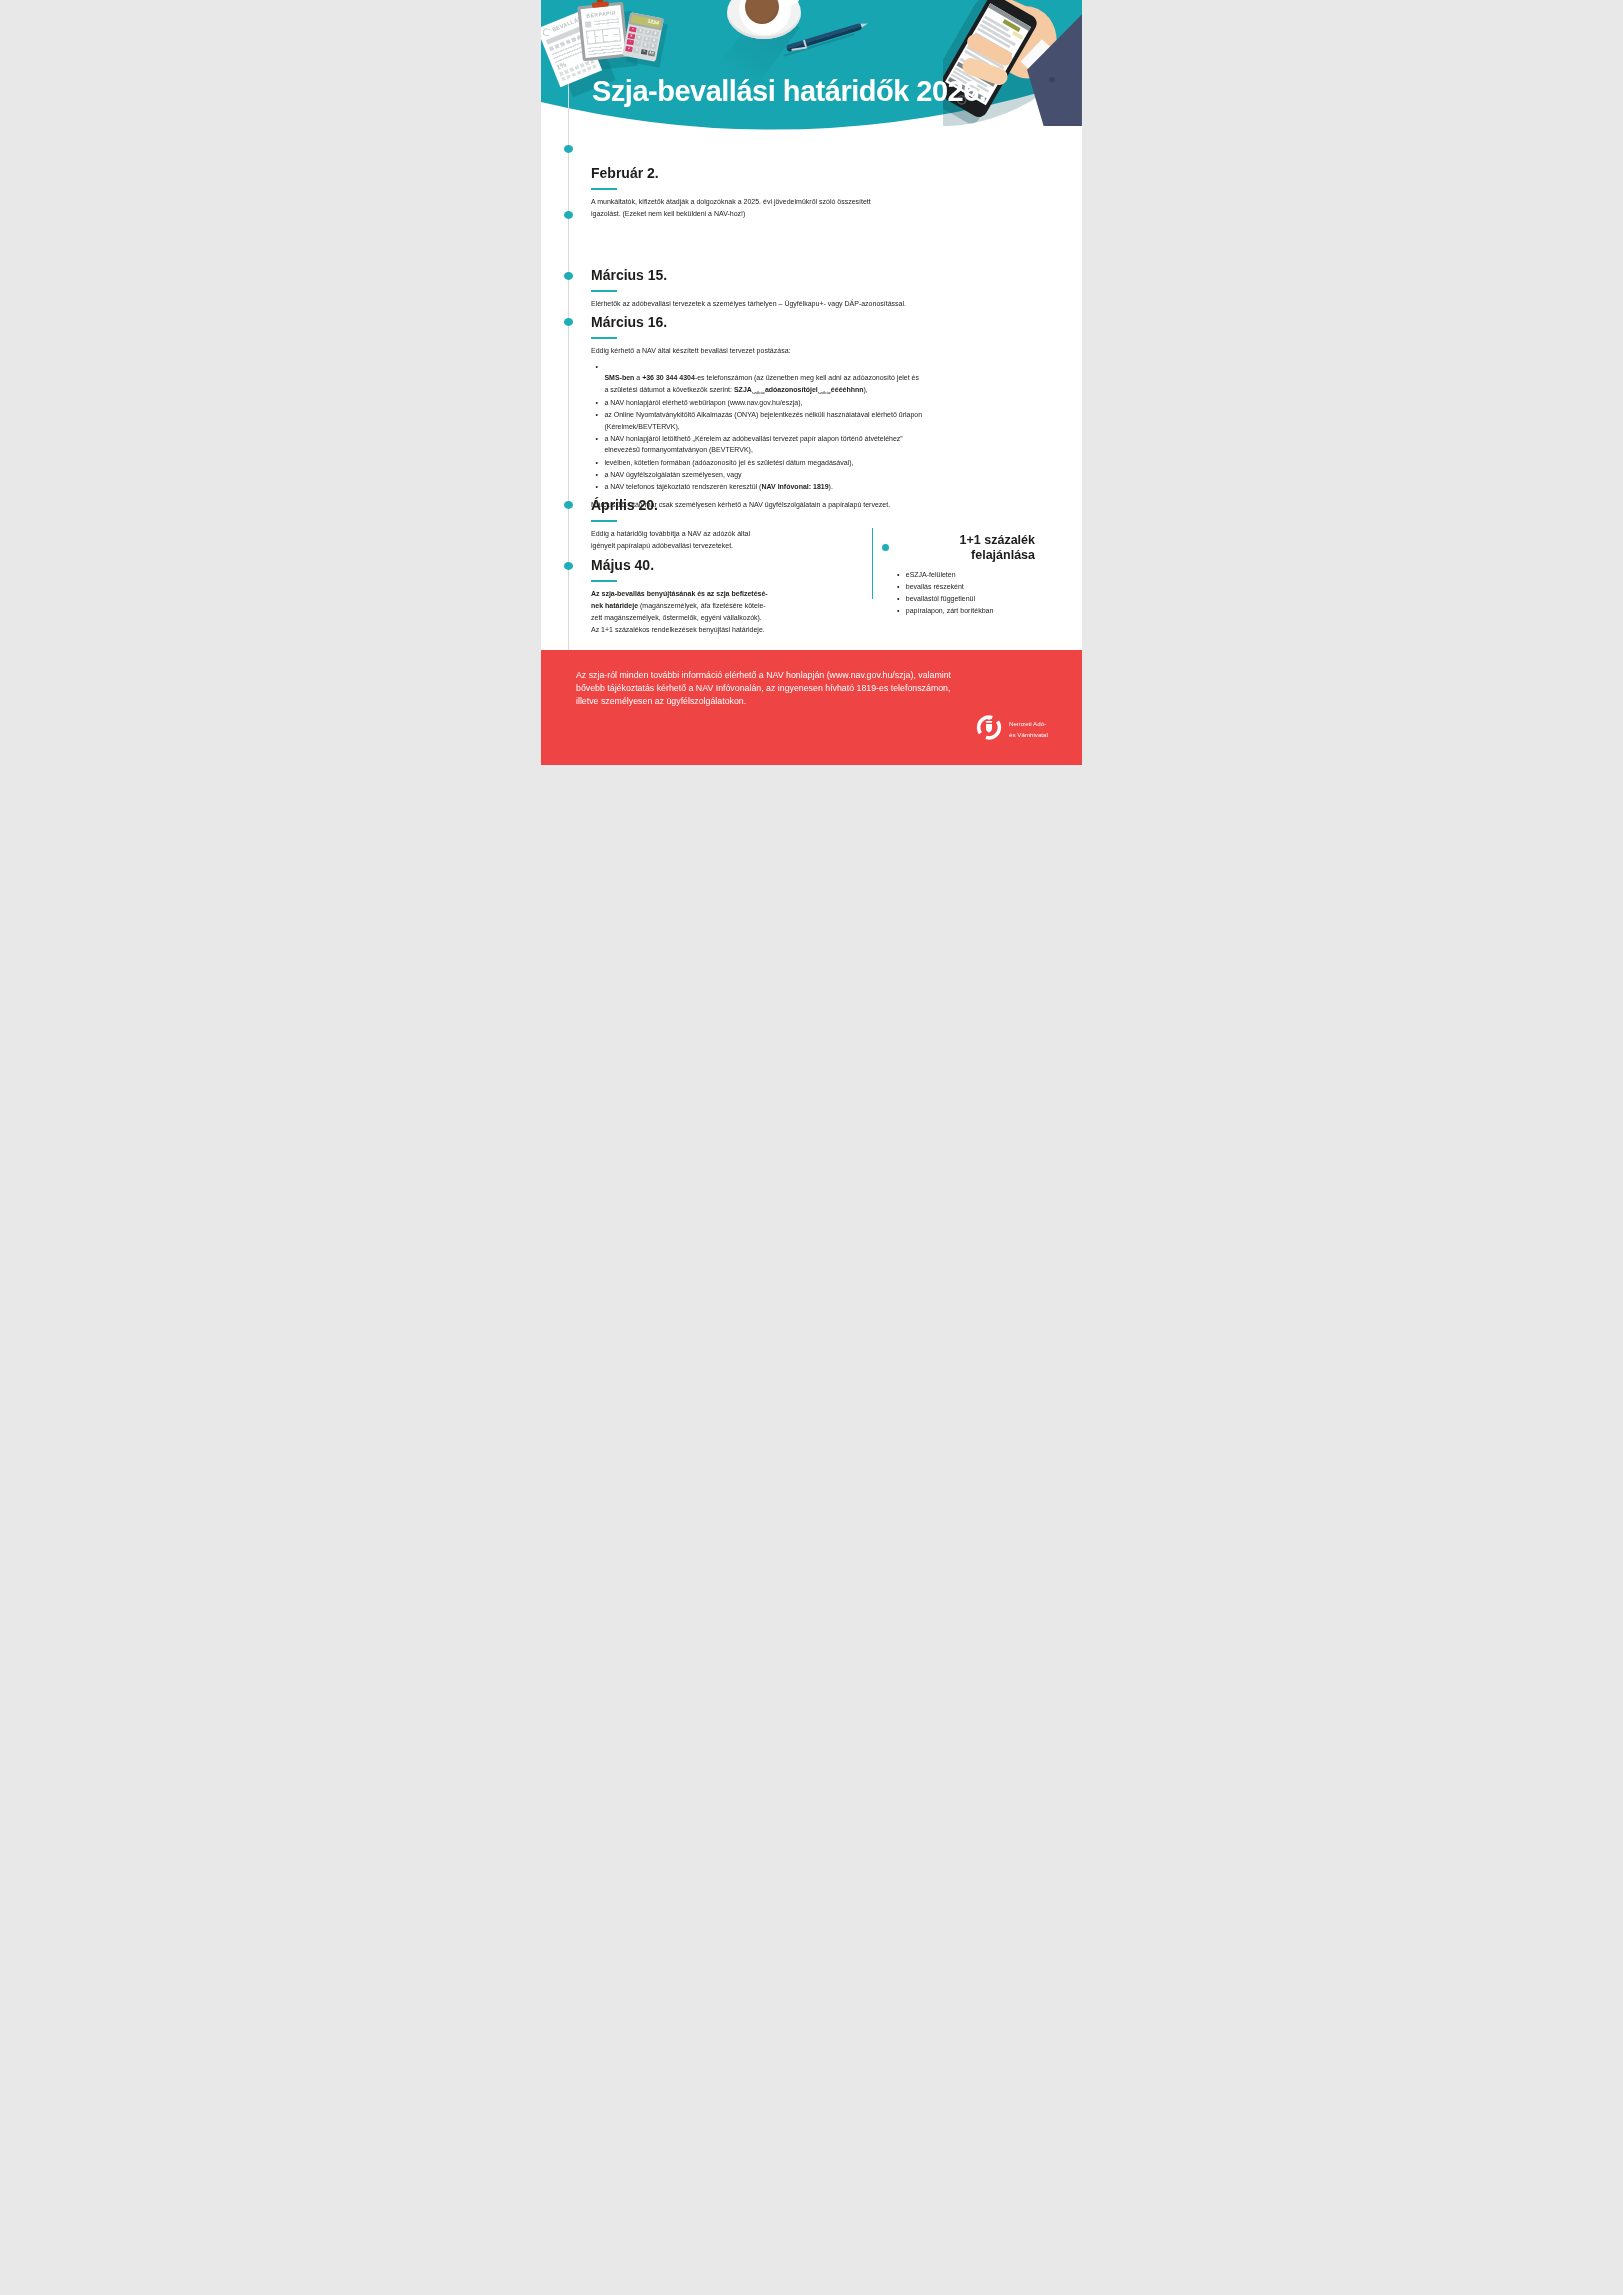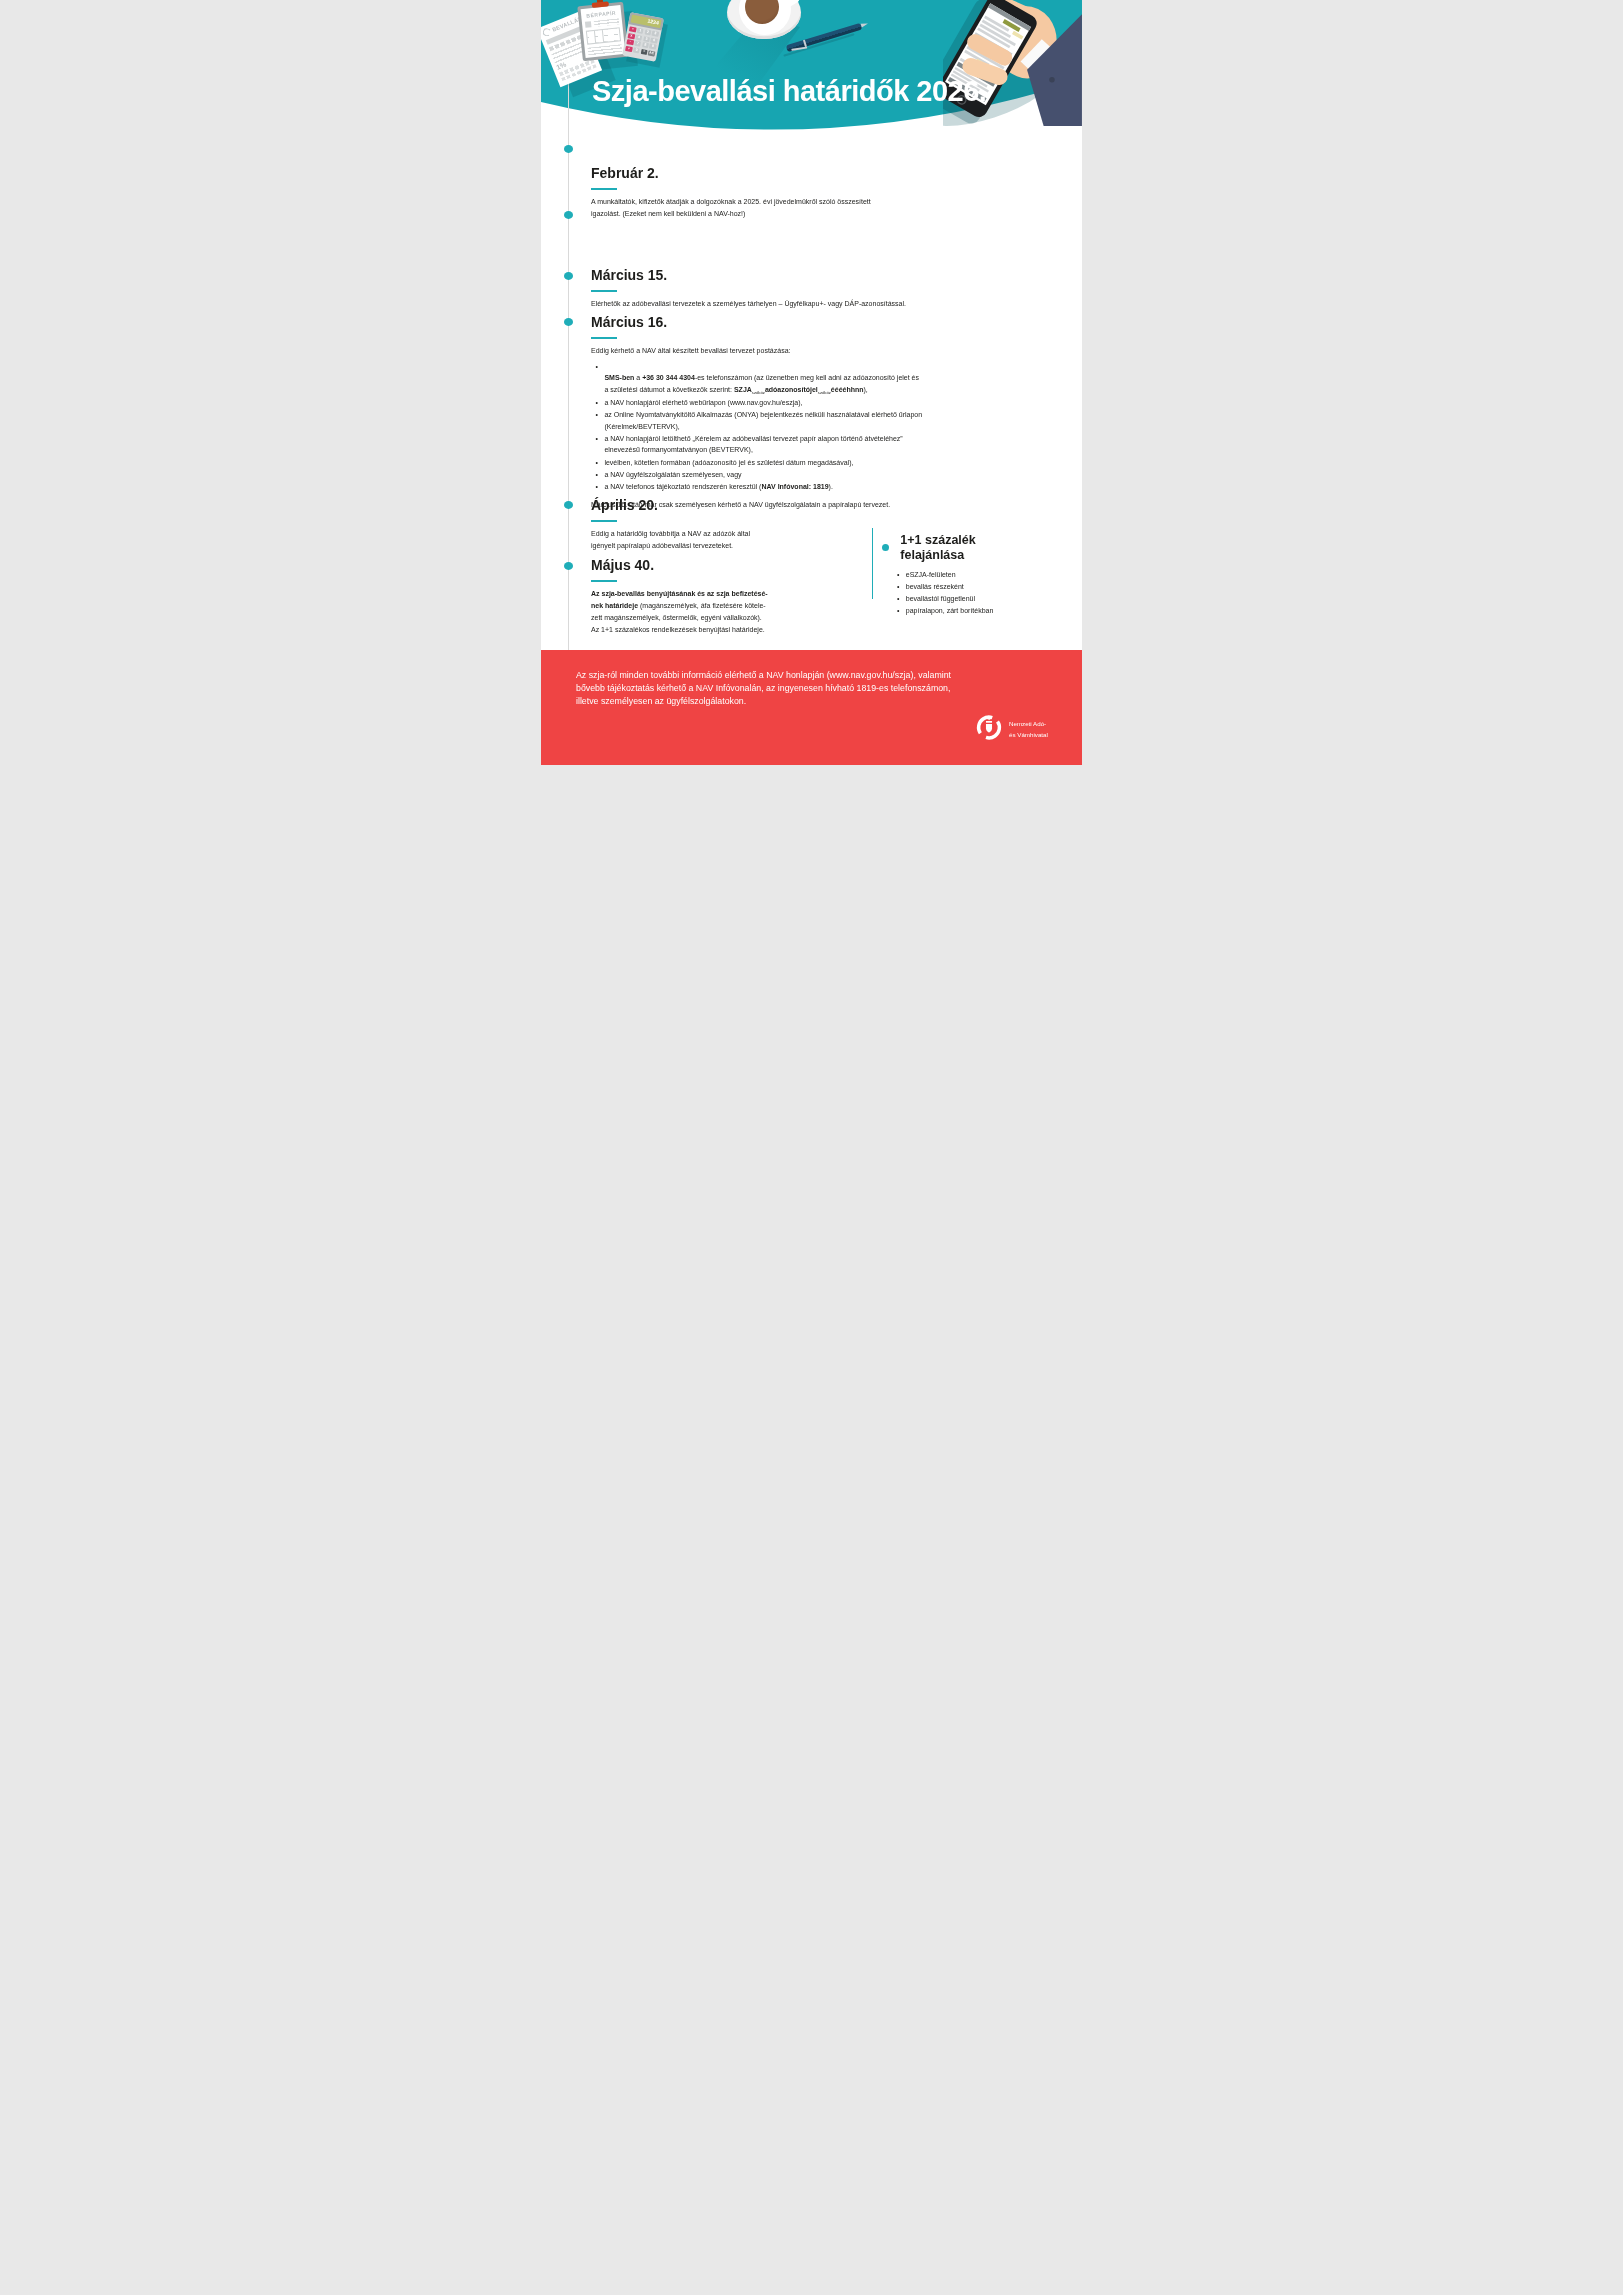--- a/index.html
+++ b/index.html
@@ -99,21 +99,21 @@
   .sub{font-size:4.2px;position:relative;top:2.3px;}
   .blist{list-style:none;margin:3.7px 0 0;padding:0;}
   .blist li{display:flex;gap:4.2px;margin:0 0 0.5px 4.6px;}
   .blt{flex:none;width:4.6px;font-size:7px;line-height:11.6px;color:#1d1d1b;}
   .btxt{font-size:7px;line-height:11.6px;color:#1d1d1b;white-space:pre-line;}
   .narrow{width:206px;}
 
   
   .sidebox{position:absolute;left:331px;top:528px;width:162px;height:71px;
            border-left:1.4px solid #1fadb8;z-index:2;}
-  .sb-head{display:flex;align-items:center;gap:11px;margin:4.6px 0 0 9.3px;}
+  .sb-head{display:flex;align-items:center;gap:22px;margin:4.6px 0 0 9.3px;text-align:right;}
   .sb-dot{width:7px;height:7px;border-radius:50%;background:#1fadb8;flex:none;}
   .sb-head h3{margin:0;font-size:12.5px;font-weight:700;color:#1d1d1b;line-height:15px;}
   .sb-list{list-style:none;margin:6px 0 0 24px;padding:0;}
   .sb-list li{display:flex;gap:4.2px;margin-bottom:0.5px;}
   .sb-list .btxt{line-height:11.6px;}
 
   
   .footer{position:absolute;left:0;top:650px;width:541px;height:115px;background:#ef4444;z-index:2;}
   .footer-text{margin:0;padding:19.4px 28px 0 35px;color:#fff;font-size:8.8px;line-height:13px;}
   .nav-logo{position:absolute;left:435px;top:710px;z-index:3;}

